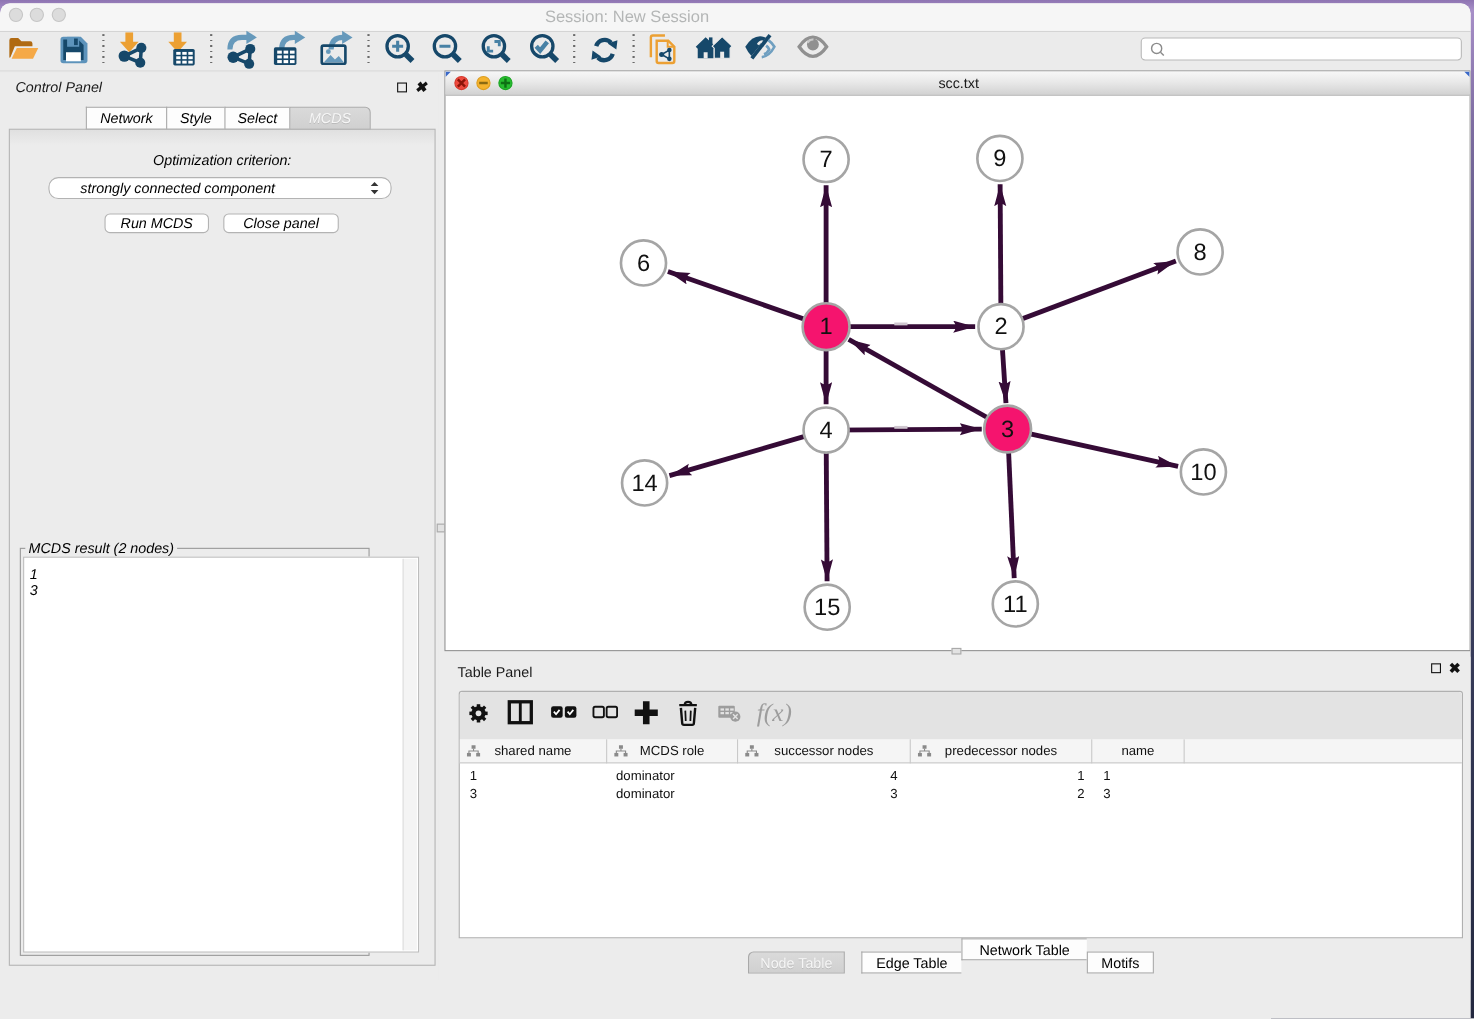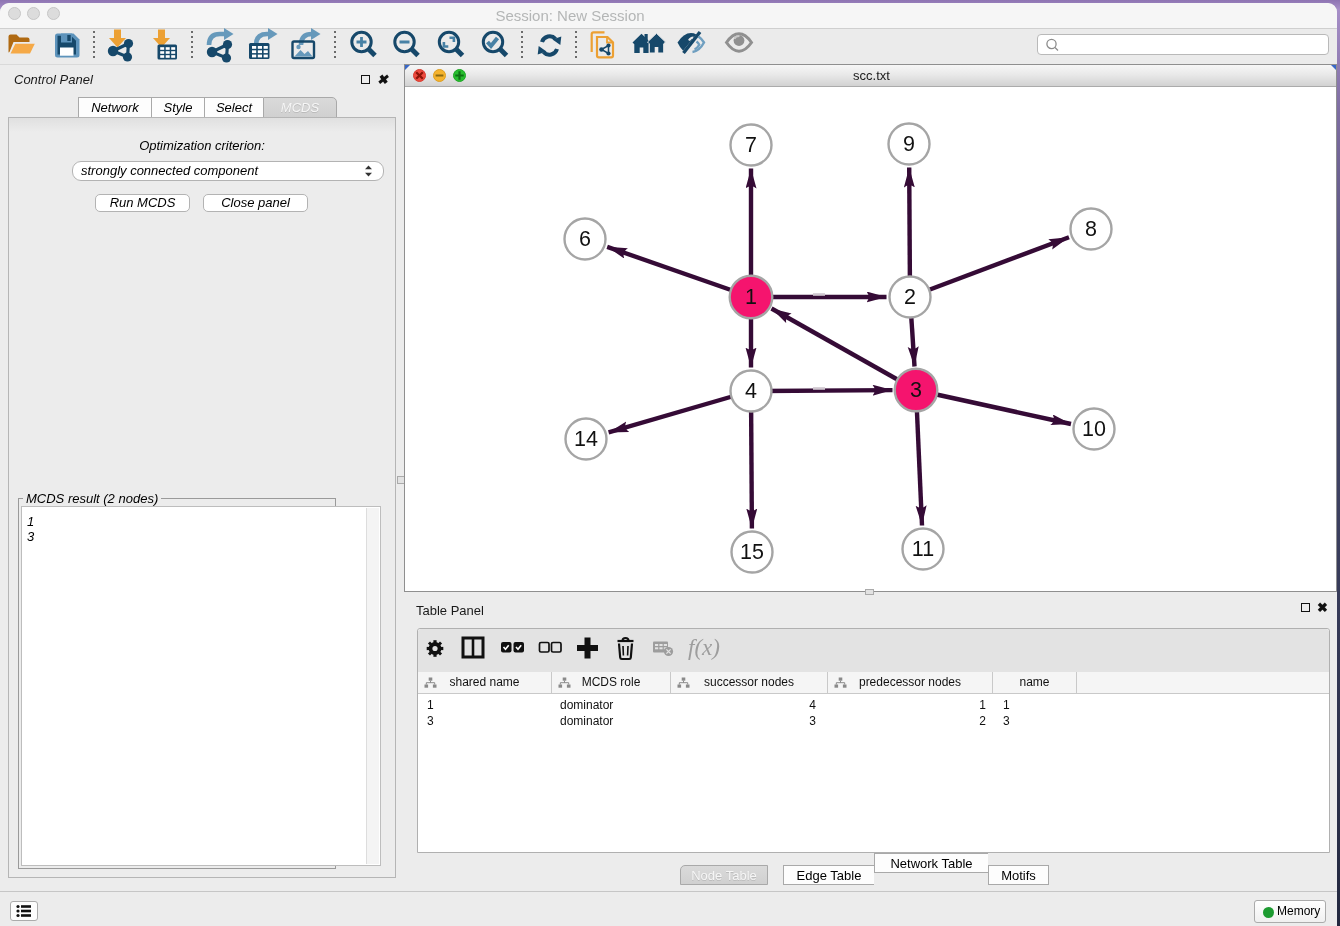--- a/index.html
+++ b/index.html
@@ -27,21 +27,21 @@
 #cpanel { position:absolute; left:0; top:63px; width:399px; height:825px; background:#ececec;font-style:italic; }
 .phead { font-size:13px; color:#1a1a1a; }
 .fico { position:absolute; width:9px; height:9px; border:1.6px solid #111; background:transparent; }
 .xico { position:absolute; font-size:13px; font-weight:bold; color:#111; line-height:11px; }
 .tab { position:absolute; top:31px; height:21px; line-height:20px; text-align:center; font-size:13px;
   background:#fdfdfd; border:1px solid #a9a9a9; border-right:none; color:#000; }
 #subpanel { position:absolute; left:8px; top:51px; width:388px; height:761px;
   border:1px solid #b5b5b5; background:linear-gradient(180deg,#e0e0e0 0,#ececec 14px); }
 #combo { position:absolute; left:35px; top:43px; width:312px; height:20px; background:#fff;
   border:1px solid #b3b3b3; border-radius:9px; font-size:13px; line-height:18px;
-  padding-left:8px; color:#000;margin-left:28px; }
+  padding-left:28px; color:#000; }
 .btn { position:absolute; top:76px; height:18px; background:#fff; border:1px solid #b3b3b3;
   border-radius:5px; font-size:13px; line-height:16px; text-align:center; color:#000; }
 #fieldset { position:absolute; left:9px; top:380px; width:318px; height:371px; border:1px solid #9a9a9a; }
 #fieldlegend { position:absolute; left:4px; top:-8px; background:#ececec; padding:0 3px;
   font-size:13px; color:#000; }
 #fieldinner { position:absolute; left:2px; top:7px; width:360px; height:360px; background:#fff;
   border:1px solid #bdbdbd; font-size:13px; color:#000; }
 #fiscroll { position:absolute; right:1px; top:1px; width:13px; height:356px; background:#f4f4f4;
   border-left:1px solid #ddd; }
 
@@ -458,26 +458,13 @@
         <div class="cell" style="left:585px;top:84px;">3</div>
       </div>
     </div>
     <div class="btab" style="left:276px;top:268px;width:88px;border-right:1px solid #a9a9a9;
       background:linear-gradient(180deg,#dadada,#d0d0d0);color:#f6f6f6;text-shadow:0 1px 0 #bbb;border-radius:5px 0 0 0;">Node Table</div>
     <div class="btab" style="left:379px;top:268px;width:91px;">Edge Table</div>
     <div class="btab" style="left:470px;top:256px;width:114px;">Network Table</div>
     <div class="btab" style="left:584px;top:268px;width:61px;border-right:1px solid #a9a9a9;">Motifs</div>
   </div>
 
-  <div id="statusbar">
-    <div id="listbtn">
-      <svg width="26" height="18" viewBox="0 0 26 18" style="position:absolute;left:0;top:0;">
-        <circle cx="7" cy="4.5" r="1.6" fill="#111"></circle>
-          <rect x="10" y="3.2" width="10" height="2.6" fill="#111"></rect>
-        <circle cx="7" cy="9" r="1.6" fill="#111"></circle>
-          <rect x="10" y="7.7" width="10" height="2.6" fill="#111"></rect>
-        <circle cx="7" cy="13.5" r="1.6" fill="#111"></circle>
-          <rect x="10" y="12.2" width="10" height="2.6" fill="#111"></rect>
-      </svg>
-    </div>
-    <div id="membtn"><div id="memdot"></div>Memory</div>
-  </div>
 </div>
 
 </body></html>

